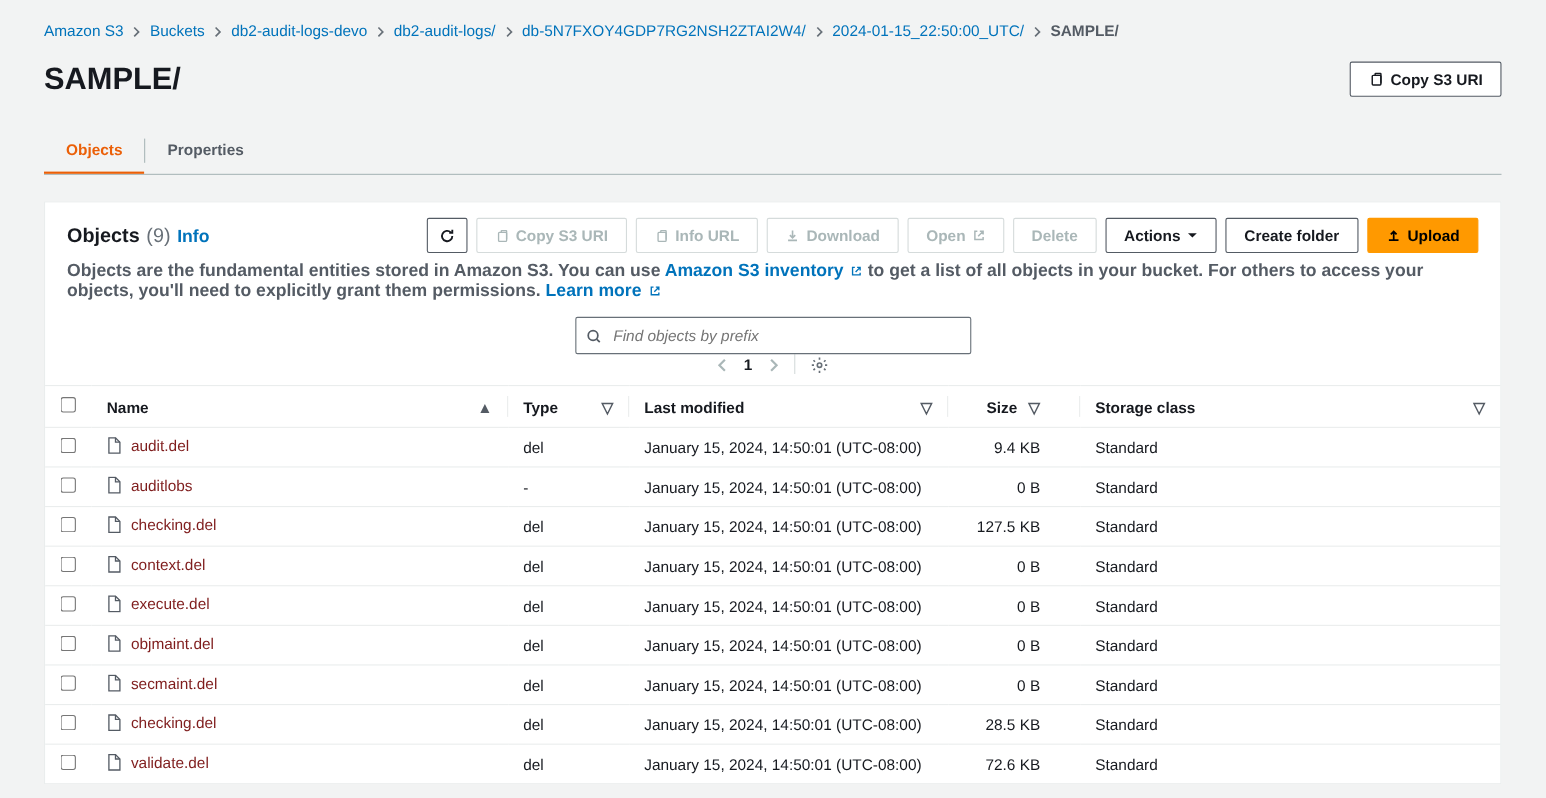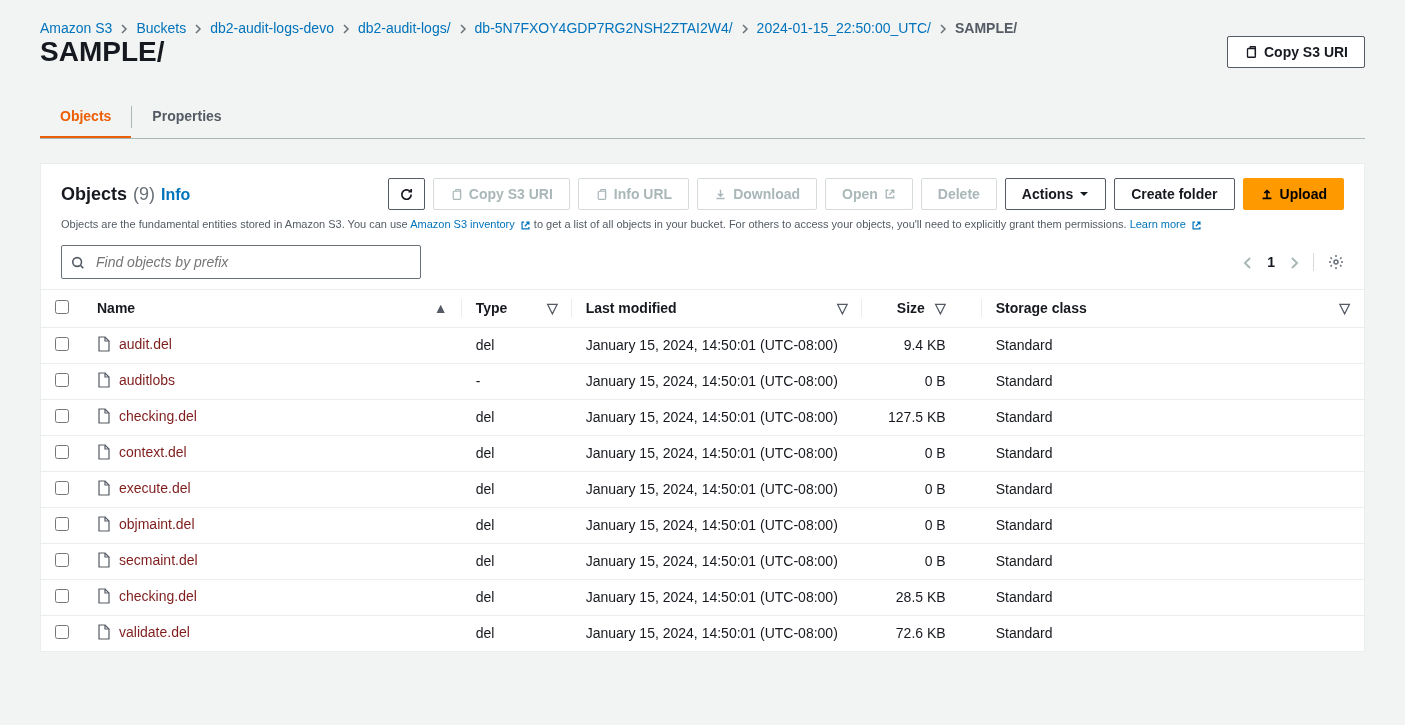--- a/index.html
+++ b/index.html
@@ -1,40 +1,40 @@
 <!DOCTYPE html>
 <html><head>
 <meta charset="utf-8">
 <style>
 * { box-sizing: border-box; margin: 0; padding: 0; }
 body { font-family: "Amazon Ember", "Helvetica Neue", Arial, sans-serif; background: #f2f3f3; color: #16191f; font-size: 14px; }
 .page { padding: 20px 40px; }
-.breadcrumb { display: flex; align-items: flex-end; gap: 8px; flex-wrap: wrap; font-size: 14px; }
+.breadcrumb { display: flex; align-items: flex-end; gap: 8px; flex-wrap: wrap; margin-bottom: 20px; font-size: 14px; }
 .breadcrumb a { color: #0073bb; text-decoration: none; }
 .breadcrumb .sep { color: #687078; }
 .breadcrumb .current { color: #545b64; font-weight: 700; }
 .header-row { display: flex; justify-content: space-between; align-items: center; margin-bottom: 28px; }
 .page-title { font-size: 28px; font-weight: 700; color: #16191f; }
 .btn { display: inline-flex; align-items: center; gap: 6px; padding: 6px 16px; border: 1px solid #545b64; border-radius: 2px; background: #fff; font-size: 14px; font-weight: 700; cursor: pointer; height: 32px; color: #16191f; }
 .btn-disabled { color: #aab7b8; border-color: #d5dbdb; cursor: default; }
 .btn-primary { background: #ff9900; border-color: #ff9900; color: #000000; }
 .tabs { display: flex; border-bottom: 1px solid #aab7b8; margin-bottom: 24px; }
 .tab { padding: 12px 20px; font-weight: 700; color: #545b64; cursor: pointer; border-bottom: 2px solid transparent; }
 .tab.active { color: #eb5f07; border-bottom: 2px solid #eb5f07; }
 .tab-divider { width: 1px; background: #aab7b8; margin: 10px 0; }
 .panel { border: 1px solid #eaeded; background: #fff; }
 .panel-head { display: flex; justify-content: space-between; align-items: center; padding: 14px 20px 8px 20px; flex-wrap: wrap; gap: 8px; }
 .panel-title-group { display: flex; align-items: baseline; gap: 6px; }
 .panel-title { font-size: 18px; font-weight: 700; }
 .panel-count { font-size: 18px; color: #687078; }
 .info-link { color: #0073bb; font-size: 16px; font-weight: 700; cursor: pointer; }
 .panel-actions { display: flex; gap: 8px; flex-wrap: wrap; }
-.panel-desc { padding: 0 20px 14px 20px; font-size: 11px; color: #545b64; }
+.panel-desc { padding: 0 20px 14px 20px; font-size: 16px; color: #545b64; font-weight: bold; }
 .panel-desc a { color: #0073bb; text-decoration: none; }
-.search-row { display: flex; justify-content: space-between; align-items: center; padding: 0 20px 10px 20px; }
+.search-row { display: flex; justify-content: space-between; align-items: center; padding: 0 20px 10px 20px; flex-direction: column; }
 .search-box { position: relative; width: 360px; }
 .search-box input { width: 100%; padding: 8px 10px 8px 34px; border: 1px solid #687078; border-radius: 2px; font-size: 14px; font-style: italic; }
 .search-box .sicon { position: absolute; left: 10px; top: 50%; transform: translateY(-50%); color: #545b64; }
 .pager { display: flex; align-items: center; gap: 14px; color: #687078; }
 .pager .pnum { color: #16191f; font-weight: 700; }
 .pager-sep { width: 1px; height: 18px; background: #d5dbdb; }
 .icon-gear, .pager-btn { cursor: pointer; }
 table { width: 100%; border-collapse: collapse; }
 thead th { text-align: left; font-size: 14px; font-weight: 700; padding: 10px 14px; border-top: 1px solid #eaeded; border-bottom: 1px solid #eaeded; color: #16191f; position: relative; }
 thead th .sort-ctrl { float: right; color: #545b64; cursor: pointer; }

